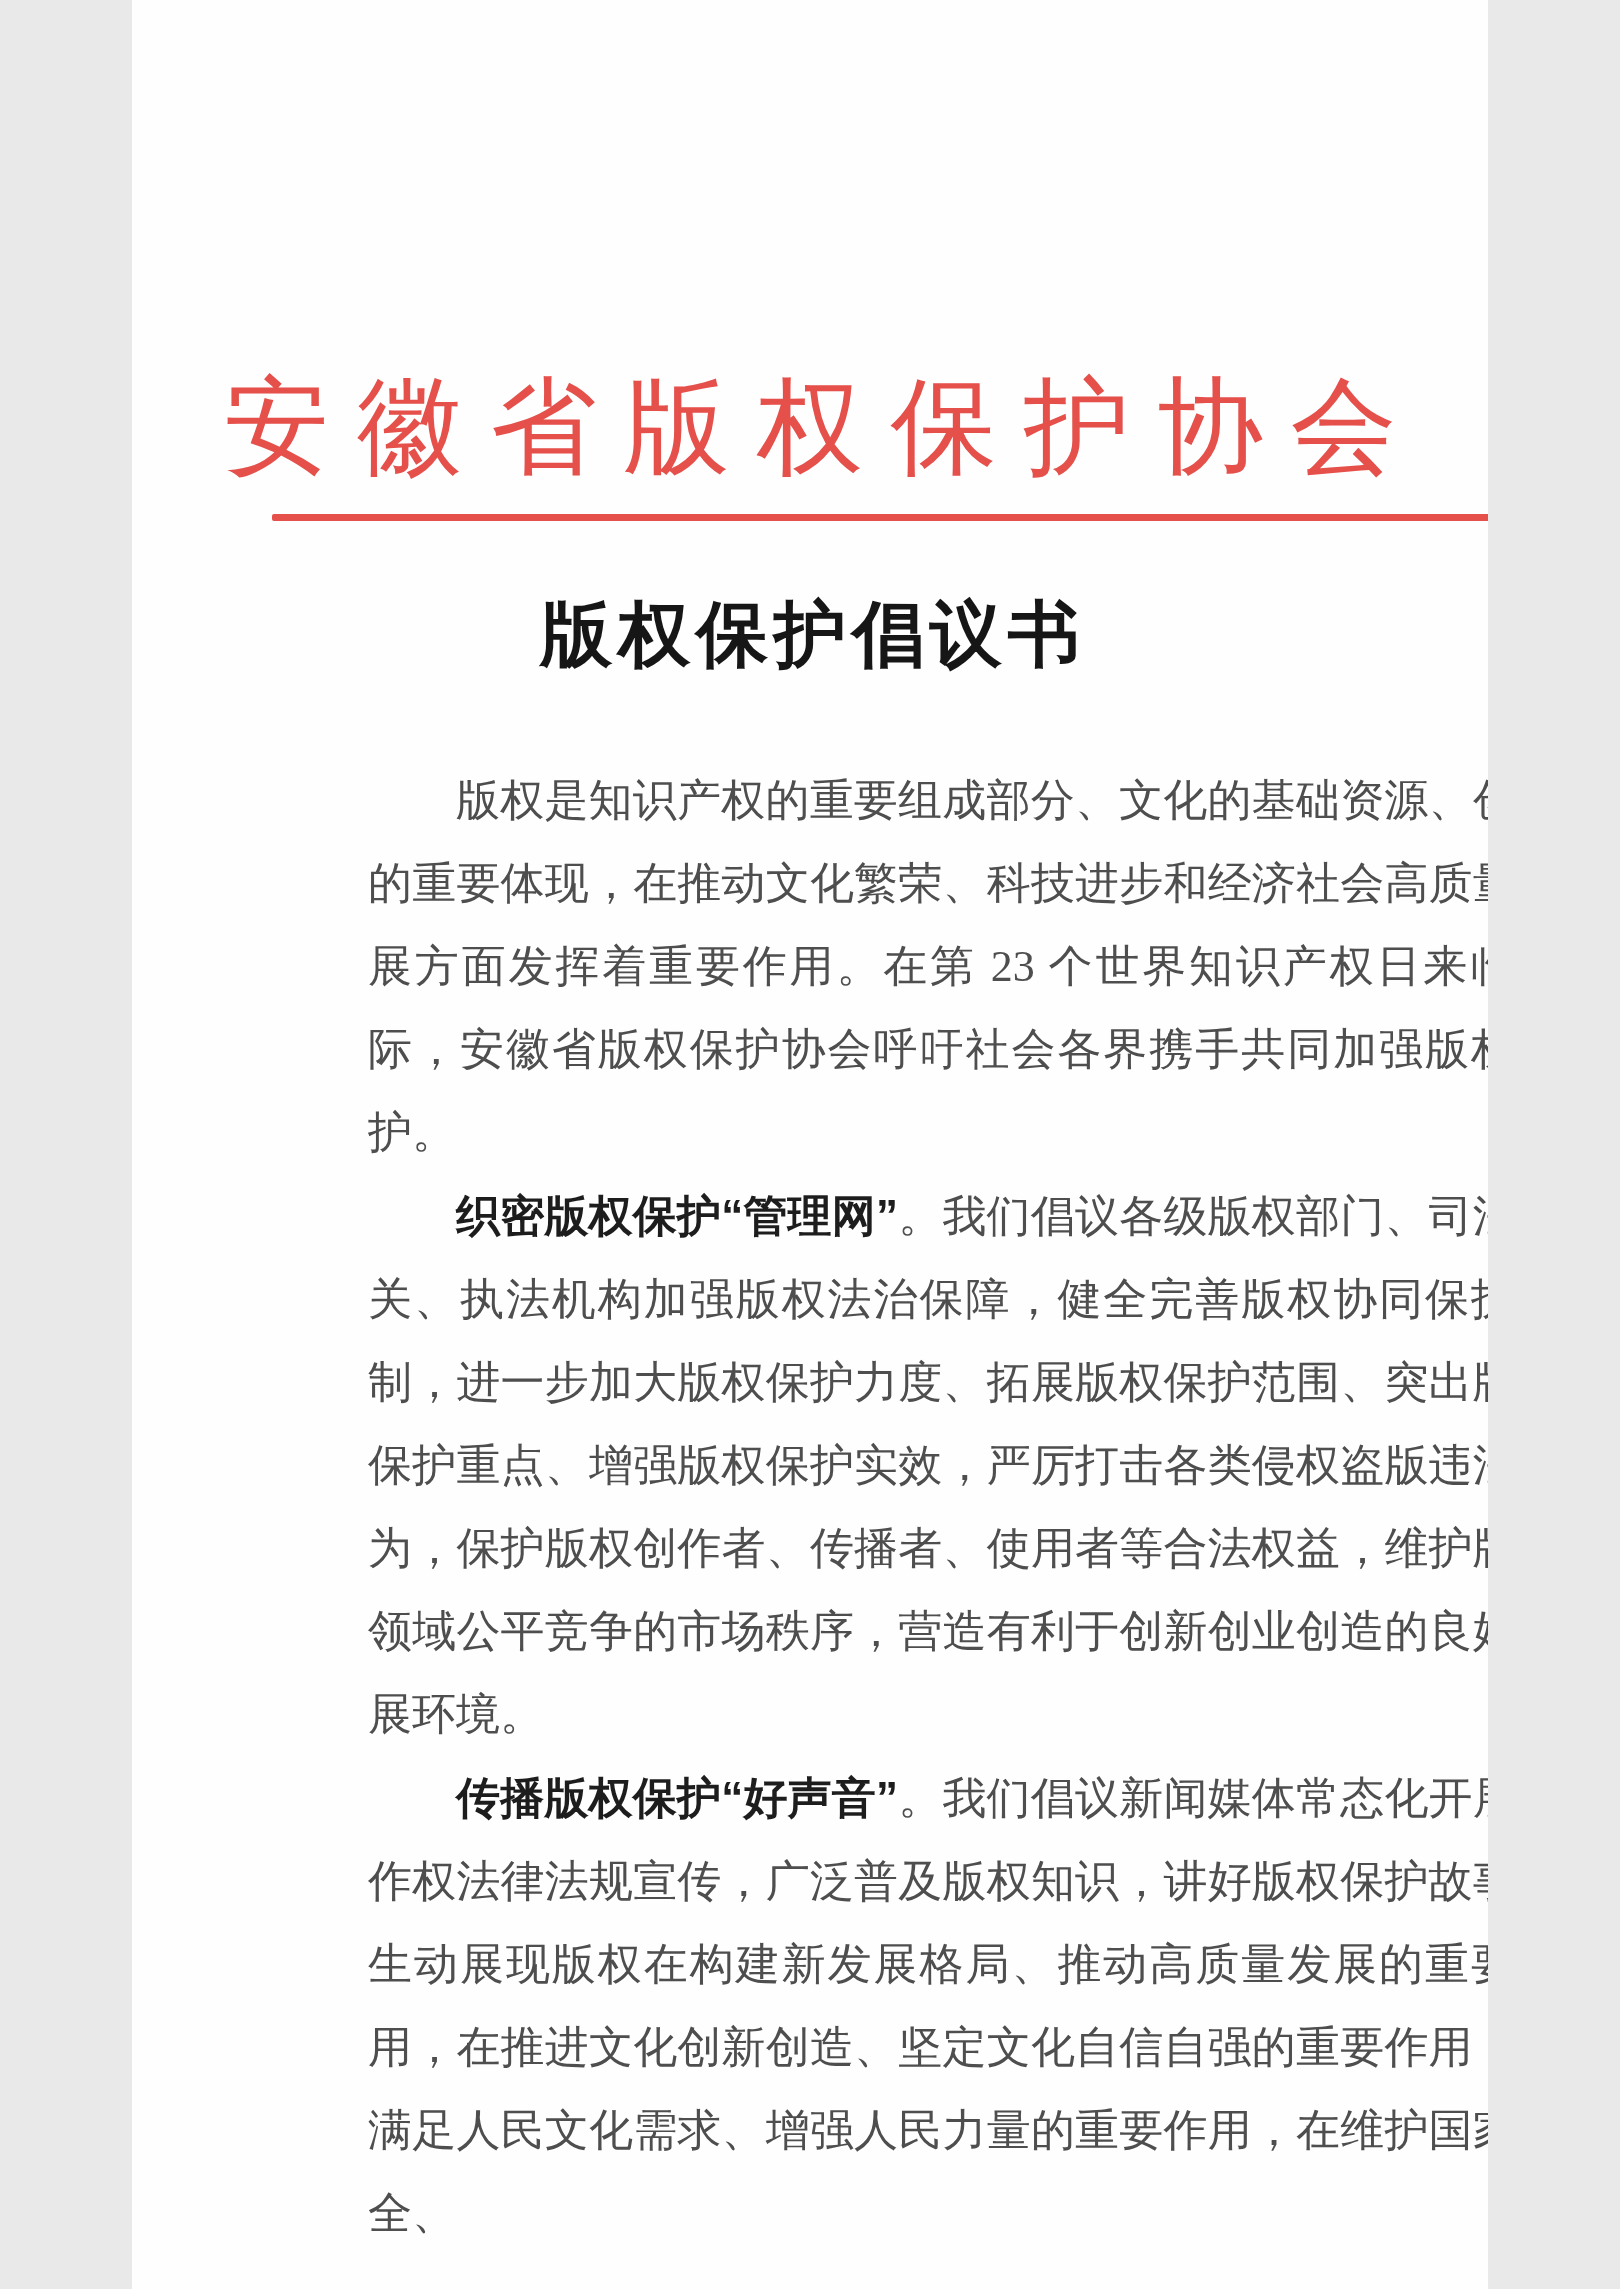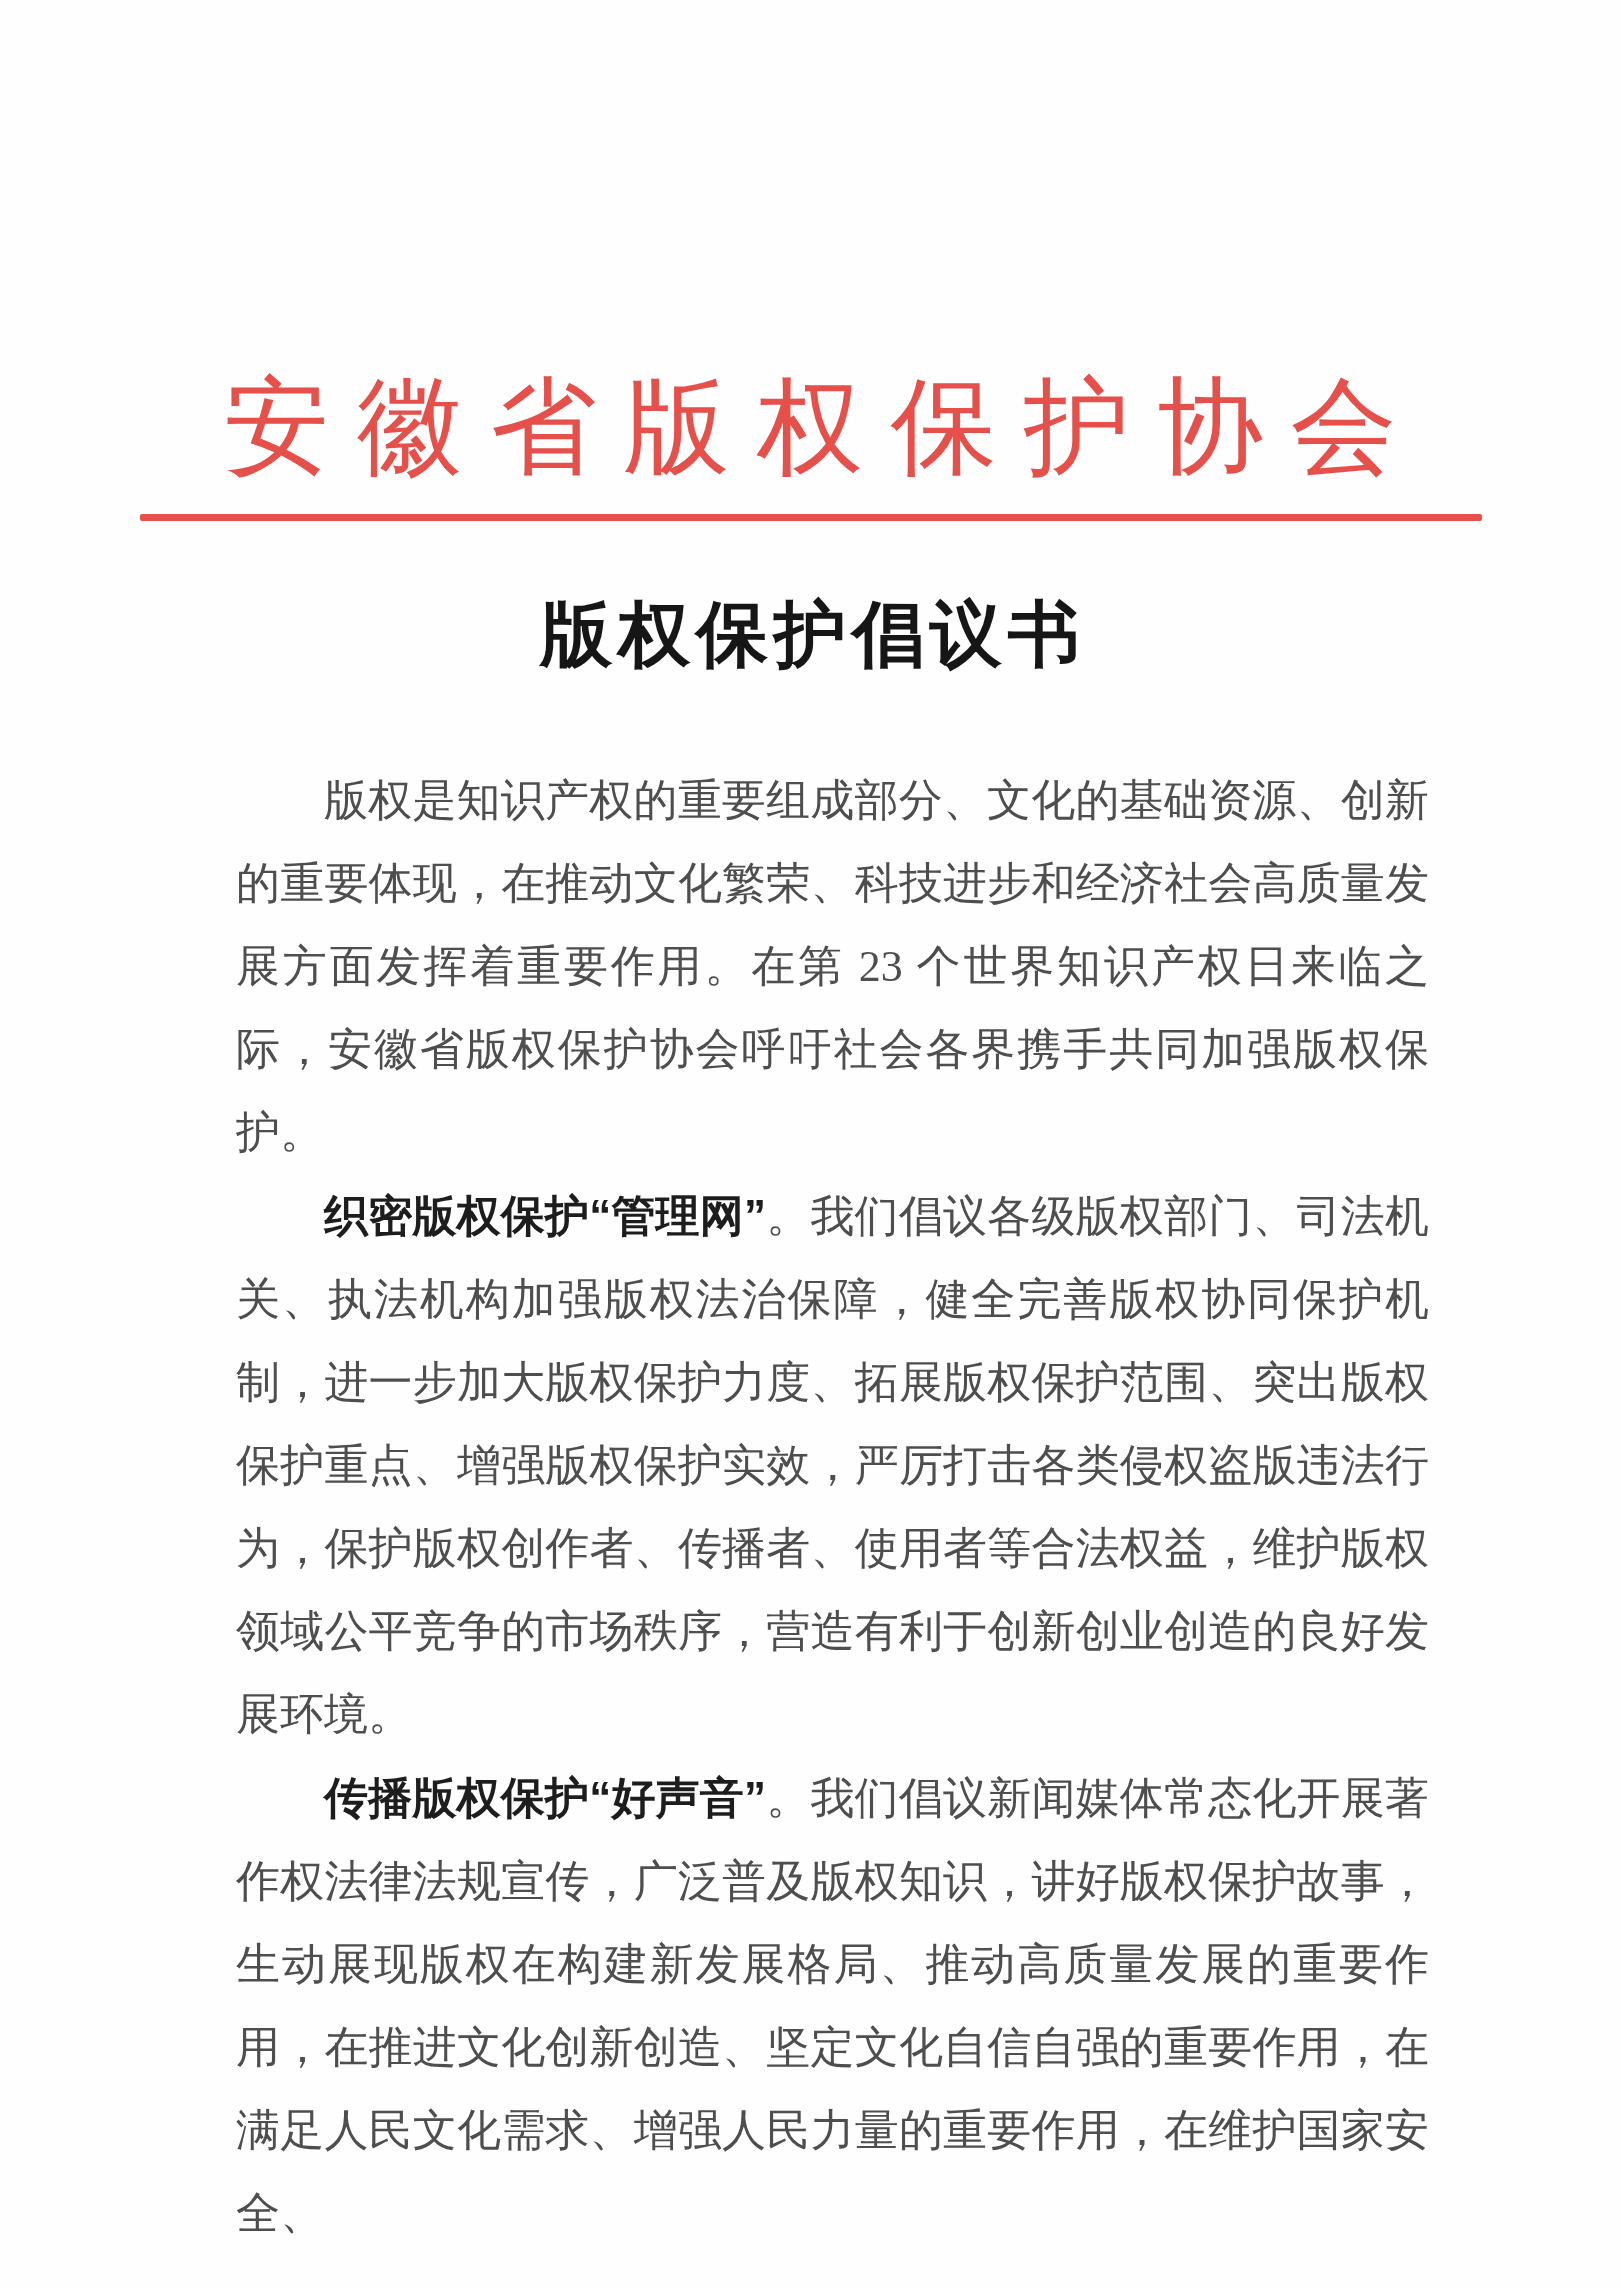--- a/index.html
+++ b/index.html
@@ -6,21 +6,21 @@
     --red: #e5504b;
     --body-color: #4e4e4e;
     --bold-color: #1d1d1d;
     --title-color: #161616;
     --page-bg: #fefefe;
   }
   * { margin: 0; padding: 0; box-sizing: border-box; }
   html, body { background: #e9e9e9; }
   .page {
     position: relative;
-    width: 1620px;
+    width: 1356px;
     height: 2290px;
     margin: 0 auto;
     background: var(--page-bg);
     overflow: hidden;
     font-family: "Liberation Serif", "DejaVu Serif", serif;
   }
   .letterhead {
     position: absolute;
     top: 365px;
     left: 0;

